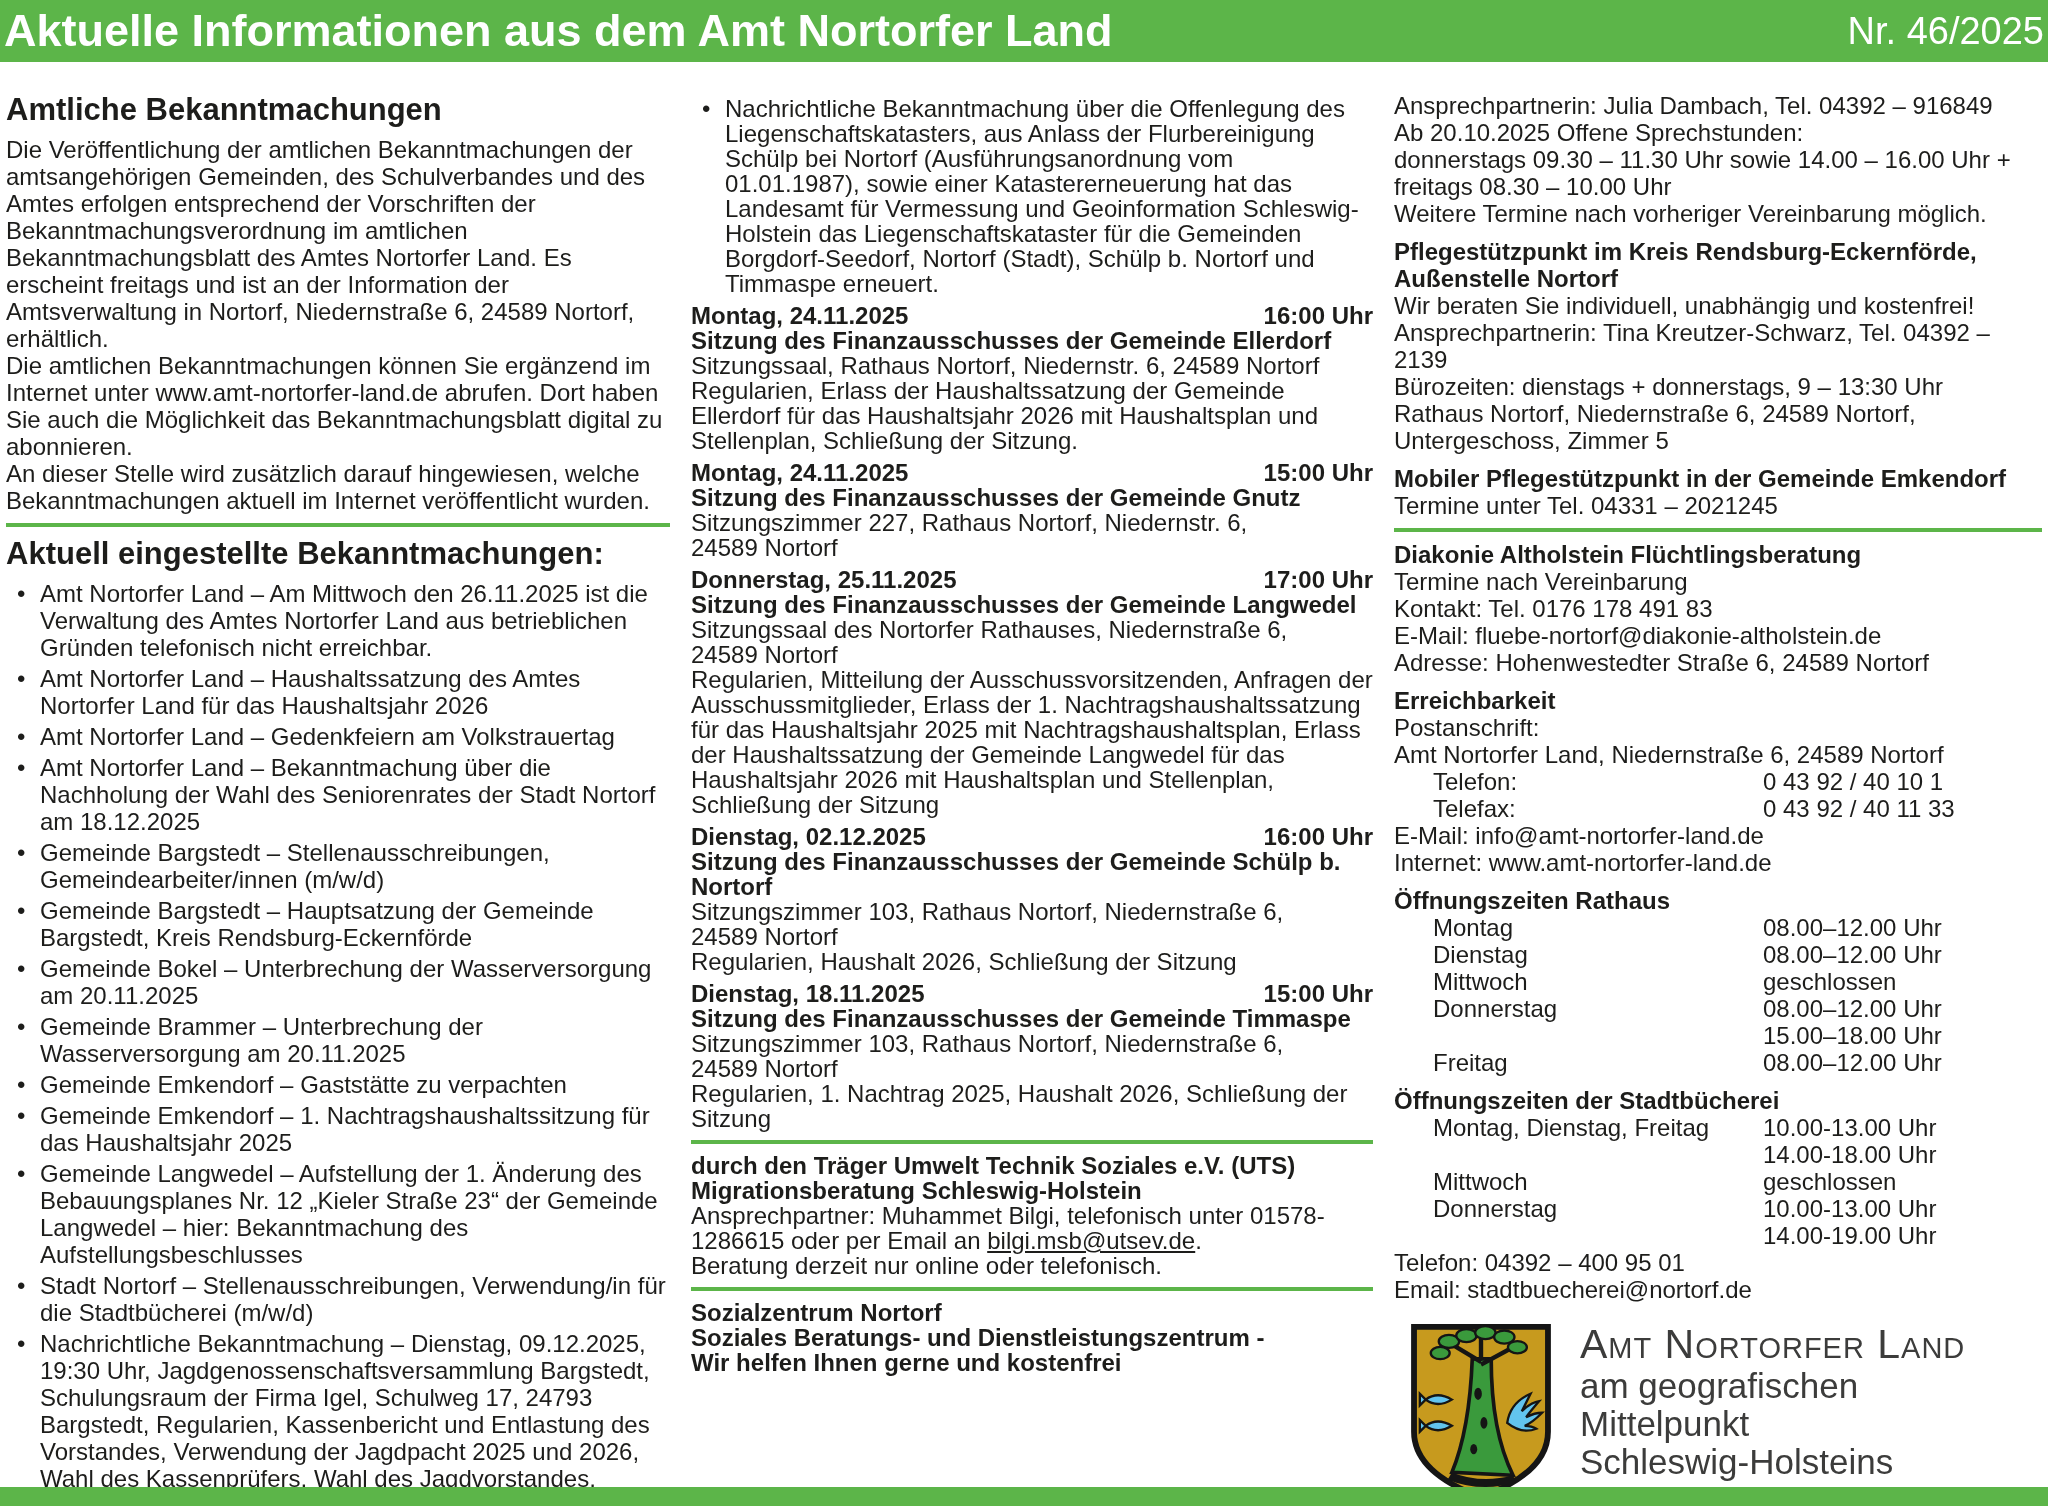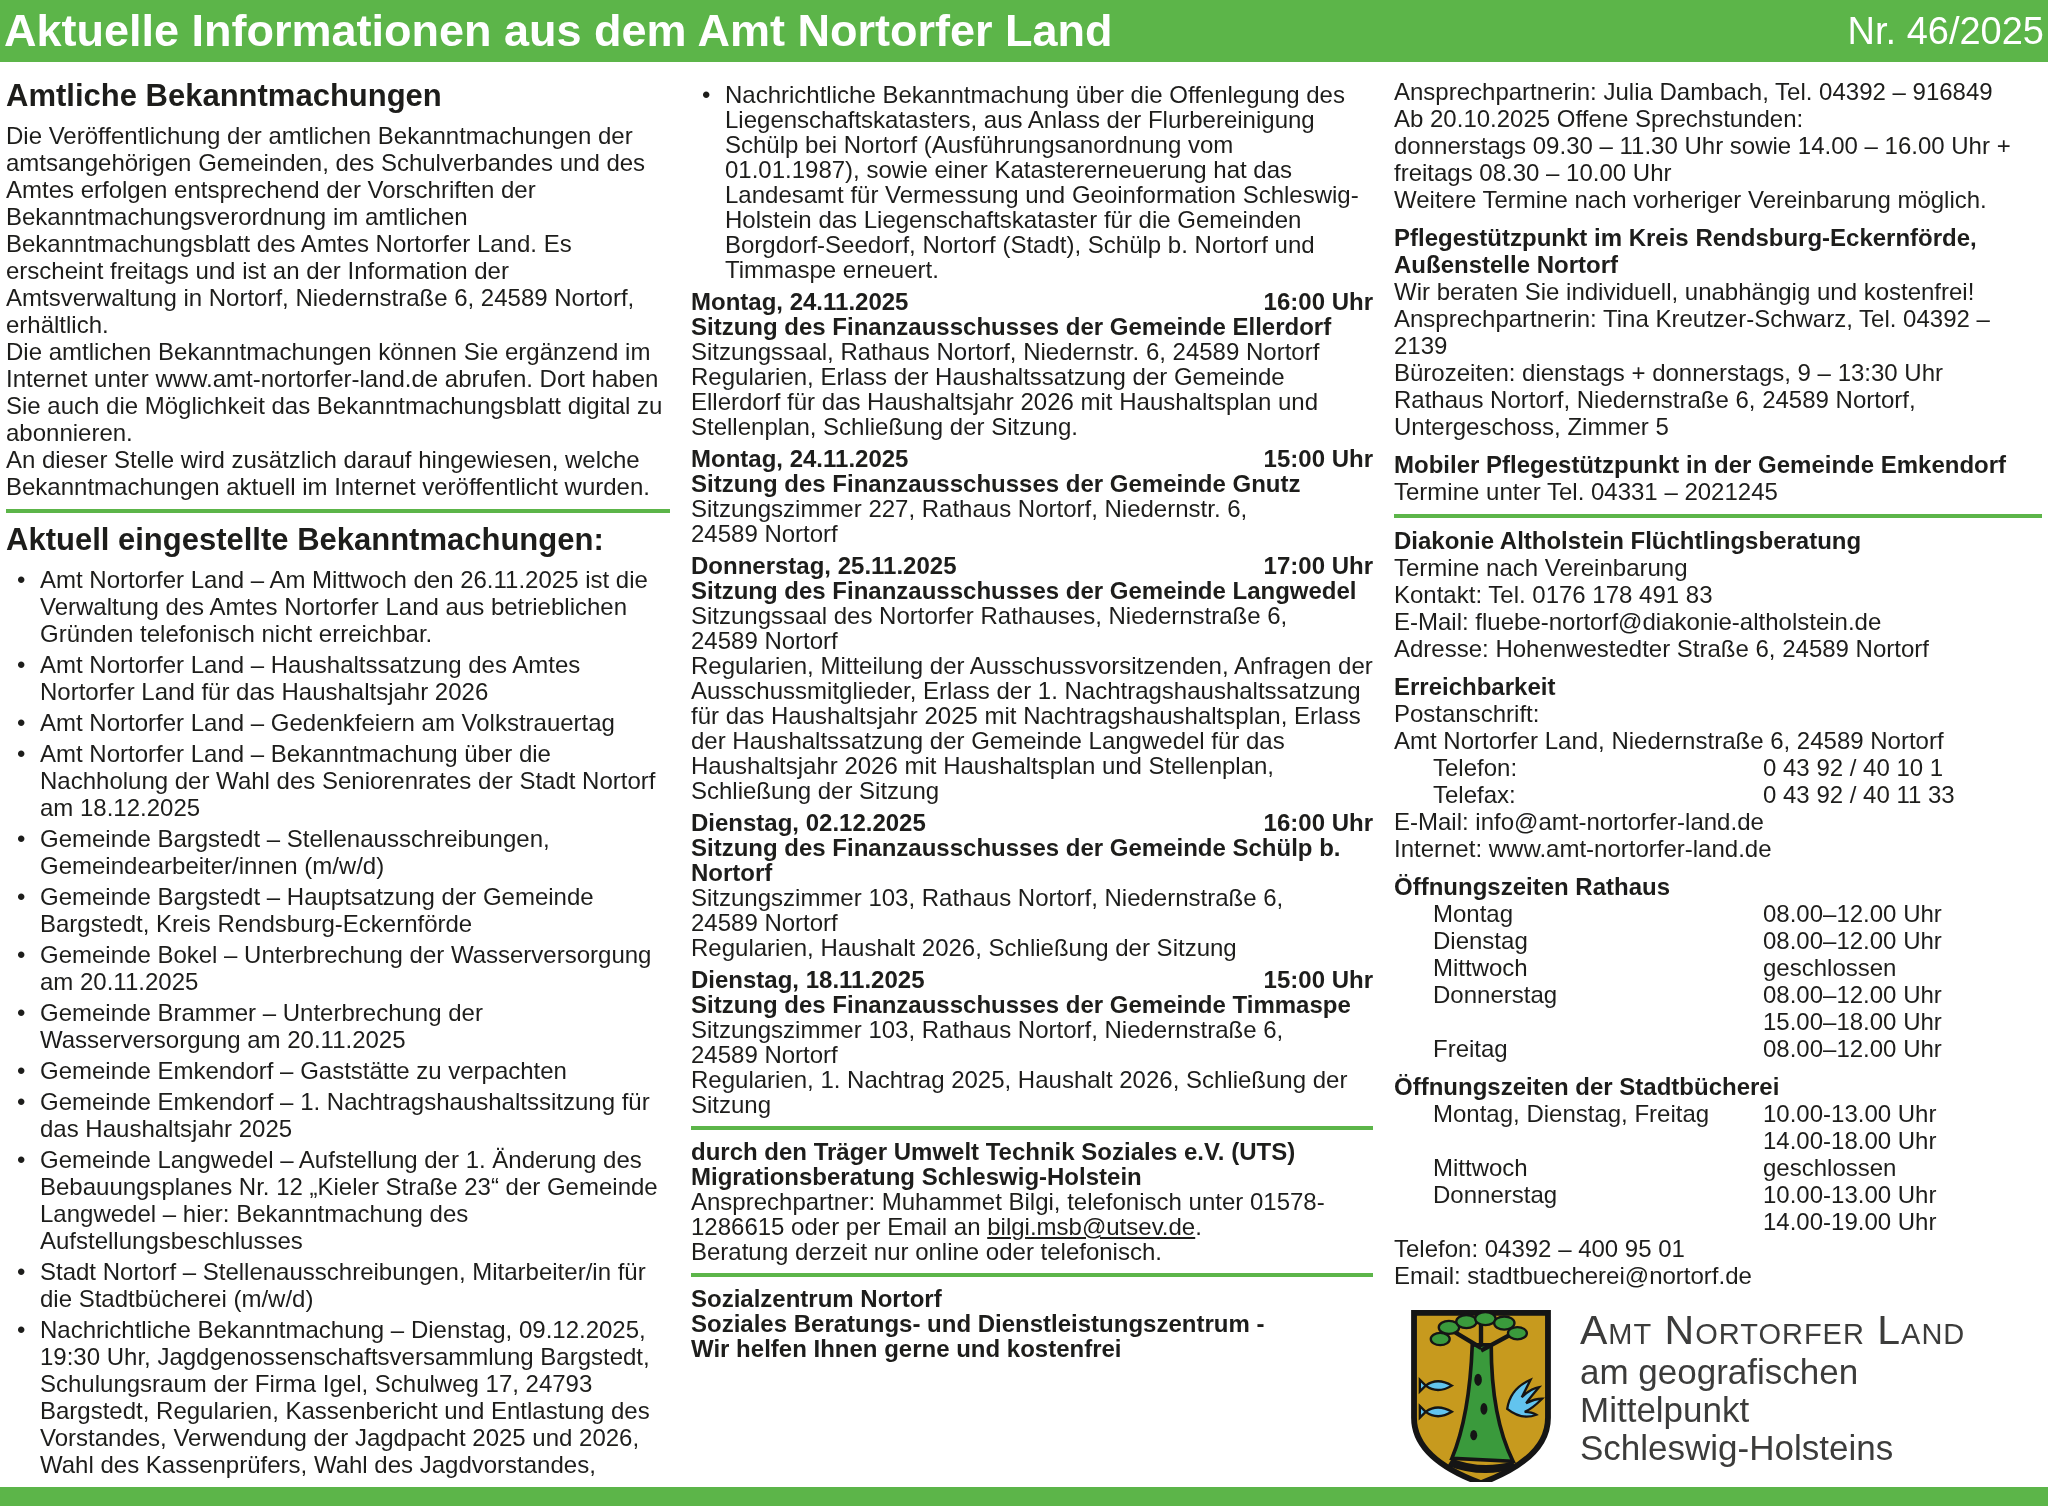--- a/index.html
+++ b/index.html
@@ -22,21 +22,21 @@
     position:absolute;top:0;left:0;width:2048px;height:62px;
     background:var(--green);display:flex;align-items:center;
     justify-content:space-between;padding:0 4px;
   }
   .header-bar .title{color:#fff;font-size:45px;font-weight:bold;margin:0;line-height:62px;white-space:nowrap;}
   .header-bar .issue{color:#fff;font-size:38px;font-weight:normal;white-space:nowrap;}
   
   .footer-bar{position:absolute;left:0;top:1487px;width:2048px;height:19px;background:var(--green);}
   
   .columns{
-    position:absolute;top:78px;left:6px;width:2036px;height:1404px;overflow:hidden;
+    position:absolute;top:92px;left:6px;width:2036px;height:1404px;overflow:hidden;
     display:grid;grid-template-columns:664px 682px 648px;column-gap:21px;
   }
   .col{min-width:0;}
   .col-left{line-height:27px;}
   .col-mid{line-height:25px;}
   .col-right{line-height:27px;}
   h2{font-size:31px;font-weight:bold;margin:0 0 8px 0;line-height:36px;}
   .para{margin:0;}
   .rule{border:none;border-top:4px solid var(--green);margin:9px 0 9px 0;}
   ul.bullets{list-style:none;margin:0;padding:0;}
@@ -84,21 +84,21 @@
         <li>Amt Nortorfer Land – Haushaltssatzung des Amtes Nortorfer Land für das Haushaltsjahr 2026</li>
         <li>Amt Nortorfer Land – Gedenkfeiern am Volkstrauertag</li>
         <li>Amt Nortorfer Land – Bekanntmachung über die Nachholung der Wahl des Seniorenrates der Stadt Nortorf am 18.12.2025</li>
         <li>Gemeinde Bargstedt – Stellenausschreibungen, Gemeindearbeiter/innen (m/w/d)</li>
         <li>Gemeinde Bargstedt – Hauptsatzung der Gemeinde Bargstedt, Kreis Rendsburg-Eckernförde</li>
         <li>Gemeinde Bokel – Unterbrechung der Wasserversorgung am 20.11.2025</li>
         <li>Gemeinde Brammer – Unterbrechung der Wasserversorgung am 20.11.2025</li>
         <li>Gemeinde Emkendorf – Gaststätte zu verpachten</li>
         <li>Gemeinde Emkendorf – 1. Nachtragshaushaltssitzung für das Haushaltsjahr 2025</li>
         <li>Gemeinde Langwedel – Aufstellung der 1. Änderung des Bebauungsplanes Nr. 12 „Kieler Straße 23“ der Gemeinde Langwedel – hier: Bekanntmachung des Aufstellungsbeschlusses</li>
-        <li>Stadt Nortorf – Stellenausschreibungen, Mitarbeiter/in für die Stadtbücherei (m/w/d)</li>
+        <li>Stadt Nortorf – Stellenausschreibungen, Verwendung/in für die Stadtbücherei (m/w/d)</li>
         <li>Nachrichtliche Bekanntmachung – Dienstag, 09.12.2025, 19:30 Uhr, Jagdgenossenschaftsversammlung Bargstedt, Schulungsraum der Firma Igel, Schulweg 17, 24793 Bargstedt, Regularien, Kassenbericht und Entlastung des Vorstandes, Verwendung der Jagdpacht 2025 und 2026, Wahl des Kassenprüfers, Wahl des Jagdvorstandes, Verschiedenes, Aussprache der Jagdgenossen</li>
       </ul>
   </div>
 
   <div class="col col-mid">
     <ul class="bullets">
       <li>Nachrichtliche Bekanntmachung über die Offenlegung des Liegenschaftskatasters, aus Anlass der Flurbereinigung Schülp bei Nortorf (Ausführungsanordnung vom 01.01.1987), sowie einer Katastererneuerung hat das Landesamt für Vermessung und Geoinformation Schleswig-Holstein das Liegenschaftskataster für die Gemeinden Borgdorf-Seedorf, Nortorf (Stadt), Schülp b. Nortorf und Timmaspe erneuert.</li>
     </ul>
 
     <div>

